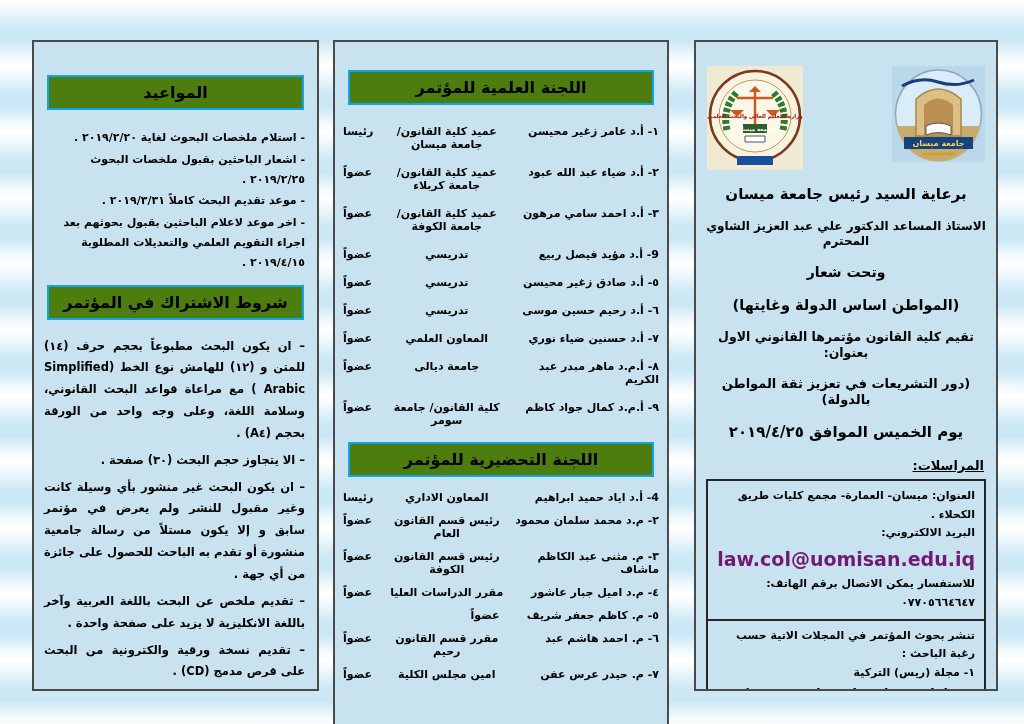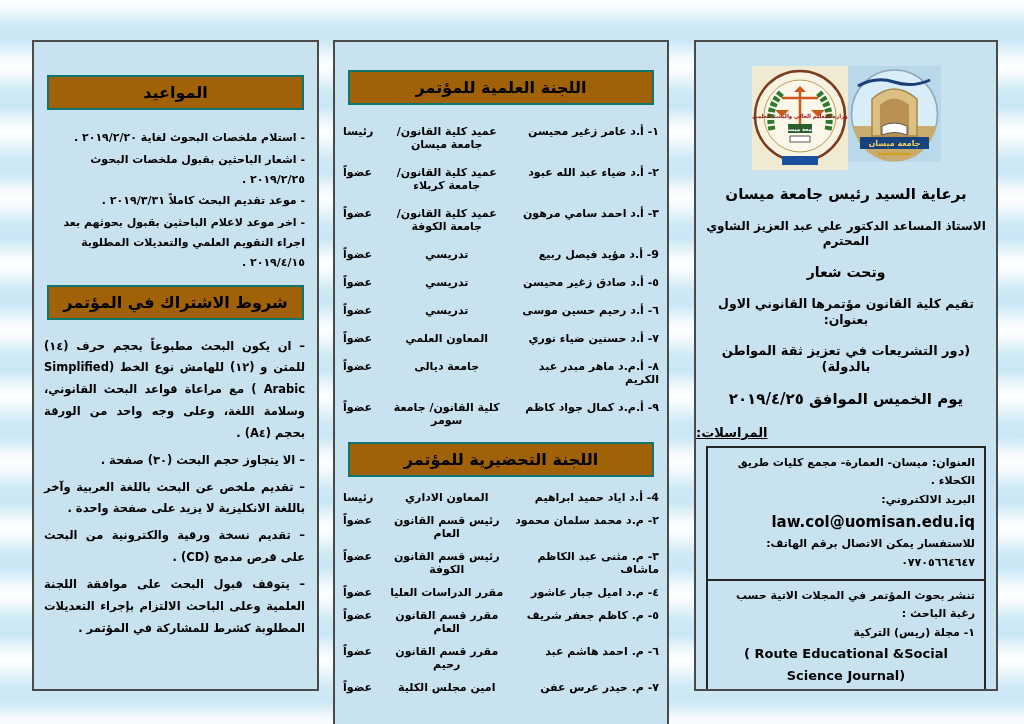--- a/index.html
+++ b/index.html
@@ -8,51 +8,51 @@
     color:#000;font-family:"DejaVu Sans",sans-serif;font-weight:700;
     background:repeating-linear-gradient(to bottom,
       #ffffff 0px,#f3fafd 8px,#cfeaf6 26px,#c9e7f5 40px,#f3fafd 58px,#ffffff 66px);
   }
   .panel{position:absolute;top:40px;background:#c9e2ef;border:2px solid #4a4a4a;
     box-sizing:border-box;direction:rtl;overflow:hidden;}
   .panel.left{left:32px;width:287px;height:651px;}
   .panel.mid{left:333px;width:336px;height:718px;}
   .panel.right{left:694px;width:304px;height:651px;}
 
-  .hdr{background:#a16207;border:2px solid #0f766e;text-align:center;
+  .hdr{background:#4d7c0f;border:2px solid #0ea5e9;text-align:center;
     font-size:16px;padding:6px 2px;margin:0 13px;}
   .left .hdr-top{margin-top:33px;margin-bottom:18px;}
   .left .hdr-mid{margin-top:12px;margin-bottom:16px;}
   .mid .hdr-top{margin-top:28px;margin-bottom:20px;}
   .mid .hdr-mid{margin-top:14px;margin-bottom:14px;}
 
   .dl-items{padding:0 12px 0 8px;font-size:11px;line-height:1.8;}
   .dl-items .dl-item{margin-bottom:2px;}
 
   .cond-items{padding:0 12px 0 10px;font-size:11.5px;line-height:1.9;text-align:justify;}
   .cond-items .cond-item{margin-bottom:5px;}
 
   .crow{display:flex;align-items:baseline;padding:0 8px;font-size:11px;margin-bottom:15px;}
   .rows-prep .crow{margin-bottom:10px;}
   .c-name{flex:0 0 47%;}
   .c-pos{flex:1 1 auto;text-align:center;}
   .c-role{flex:0 0 40px;text-align:left;}
 
-  .logos{display:flex;justify-content:center;align-items:flex-start;padding:24px 11px 0 11px;}
+  .logos{display:flex;justify-content:space-between;align-items:flex-start;padding:24px 11px 0 11px;}
   .logo-frame{display:block;}
 
   .rp-line{text-align:center;margin:15px 4px 0 4px;line-height:1.25;}
   .sz15{font-size:15px;} .sz145{font-size:14.5px;} .sz14{font-size:14px;}
   .sz13{font-size:13px;} .sz125{font-size:12.5px;} .sz12{font-size:12px;}
 
-  .corr{font-size:13px;text-decoration:underline;text-align:left;margin:16px 12px 6px 0;}
+  .corr{font-size:13px;text-decoration:underline;text-align:right;margin:16px 12px 6px 0;}
 
   .ibox{border:2px solid #262626;margin:0 10px;padding:6px 9px;font-size:11px;line-height:1.7;}
   .ibox.journals{margin-top:-2px;padding-bottom:9px;}
-  .email{color:#000000;font-size:15px;direction:ltr;unicode-bidi:embed;display:inline-block;}
+  .email{color:#701a75;font-size:19px;direction:ltr;unicode-bidi:embed;display:inline-block;}
   .ltr-line{direction:ltr;unicode-bidi:embed;display:block;}
   .j-en{text-align:center;font-size:13px;}
 </style>
 </head>
 <body>
 
 <div class="canvas">
 
   <section class="panel left">
     <div class="hdr hdr-top">
@@ -66,20 +66,21 @@
         <div class="dl-item">- اخر موعد لاعلام الباحثين بقبول بحوثهم بعد اجراء التقويم العلمي والتعديلات المطلوبة ٢٠١٩/٤/١٥ .</div>
       </div>
 
     <div class="hdr hdr-mid">
       <span>شروط الاشتراك في المؤتمر</span>
     </div>
     <div class="cond-items">
 
     <div class="cond-item">– ان يكون البحث مطبوعاً بحجم حرف (١٤) للمتن و (١٢) للهامش نوع الخط (Simplified Arabic ) مع مراعاة قواعد البحث القانوني، وسلامة اللغة، وعلى وجه واحد من الورقة بحجم (A٤) .</div>
         <div class="cond-item">– الا يتجاوز حجم البحث (٣٠) صفحة .</div>
+        <div class="cond-item">– ان يكون البحث غير منشور بأي وسيلة كانت وغير مقبول للنشر ولم يعرض في مؤتمر سابق و إلا يكون مستلاً من رسالة جامعية منشورة أو تقدم به الباحث للحصول على جائزة من أي جهة .</div>
         <div class="cond-item">– تقديم ملخص عن البحث باللغة العربية وآخر باللغة الانكليزية لا يزيد على صفحة واحدة .</div>
         <div class="cond-item">– تقديم نسخة ورقية والكترونية من البحث على قرص مدمج (CD) .</div>
         <div class="cond-item">– يتوقف قبول البحث على موافقة اللجنة العلمية وعلى الباحث الالتزام بإجراء التعديلات المطلوبة كشرط للمشاركة في المؤتمر .</div>
       </div>
   </section>
 
   <section class="panel mid">
     <div class="hdr hdr-top">
       <span>اللجنة العلمية للمؤتمر</span>
     </div>
@@ -152,21 +153,20 @@
         <span class="c-pos">رئيس قسم القانون الكوفة</span>
         <span class="c-role">عضواً</span>
       </div>
         <div class="crow">
         <span class="c-name">٤- م.د اميل جبار عاشور</span>
         <span class="c-pos">مقرر الدراسات العليا</span>
         <span class="c-role">عضواً</span>
       </div>
         <div class="crow">
         <span class="c-name">٥- م. كاظم جعفر شريف</span>
-        <span class="c-pos">مقرر قسم القانون العام</span>
         <span class="c-role">عضواً</span>
       </div>
         <div class="crow">
         <span class="c-name">٦- م. احمد هاشم عبد</span>
         <span class="c-pos">مقرر قسم القانون رحيم</span>
         <span class="c-role">عضواً</span>
       </div>
         <div class="crow">
         <span class="c-name">٧- م. حيدر عرس عفن</span>
         <span class="c-pos">امين مجلس الكلية</span>
@@ -205,20 +205,21 @@
         <rect x="36" y="58" width="24" height="9" fill="#2c5d2c"></rect>
         <text x="48" y="65" font-size="5.5" fill="#ffffff" text-anchor="middle" font-weight="bold">جامعة ميسان</text>
         <path d="M38,70 h20 v6 h-20 z" fill="#ffffff" stroke="#555555"></path>
         <rect x="30" y="90" width="36" height="9" fill="#1c4e9e"></rect>
       </svg>
     </div>
 
     <div class="rp-line sz15">برعاية السيد رئيس جامعة ميسان</div>
     <div class="rp-line sz12">الاستاذ المساعد الدكتور علي عبد العزيز الشاوي المحترم</div>
     <div class="rp-line sz14">وتحت شعار</div>
+    <div class="rp-line sz145">(المواطن اساس الدولة وغايتها)</div>
     <div class="rp-line sz125">تقيم كلية القانون مؤتمرها القانوني الاول بعنوان:</div>
     <div class="rp-line sz13">(دور التشريعات في تعزيز ثقة المواطن بالدولة)</div>
     <div class="rp-line sz15">يوم الخميس الموافق ٢٠١٩/٤/٢٥</div>
 
     <div class="corr">المراسلات:</div>
 
     <div class="ibox contact">
       <div>العنوان: ميسان- العمارة- مجمع كليات طريق الكحلاء .</div>
       <div>
         <span>البريد الالكتروني:</span>

